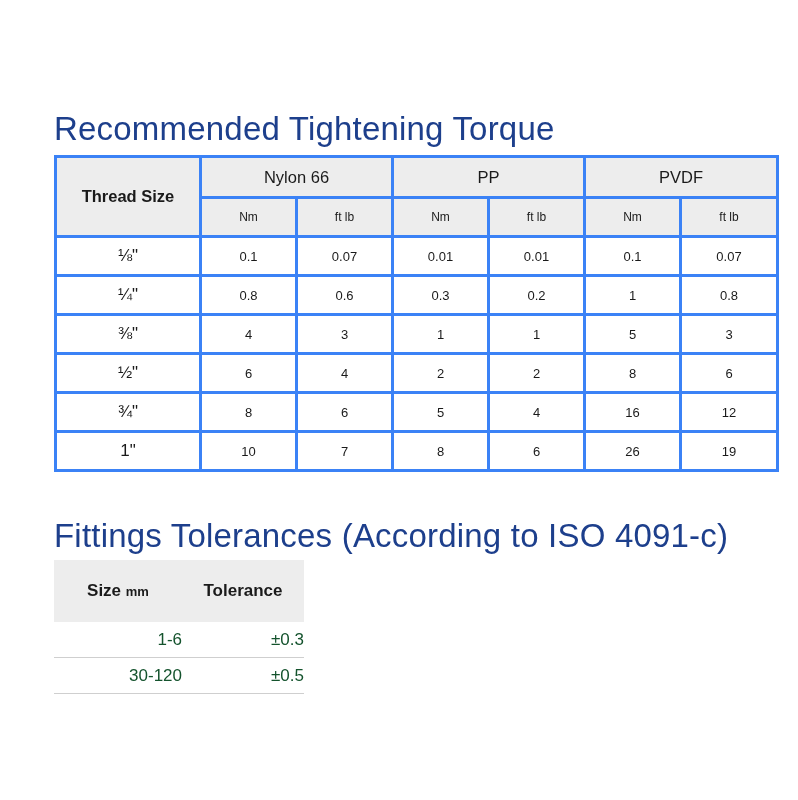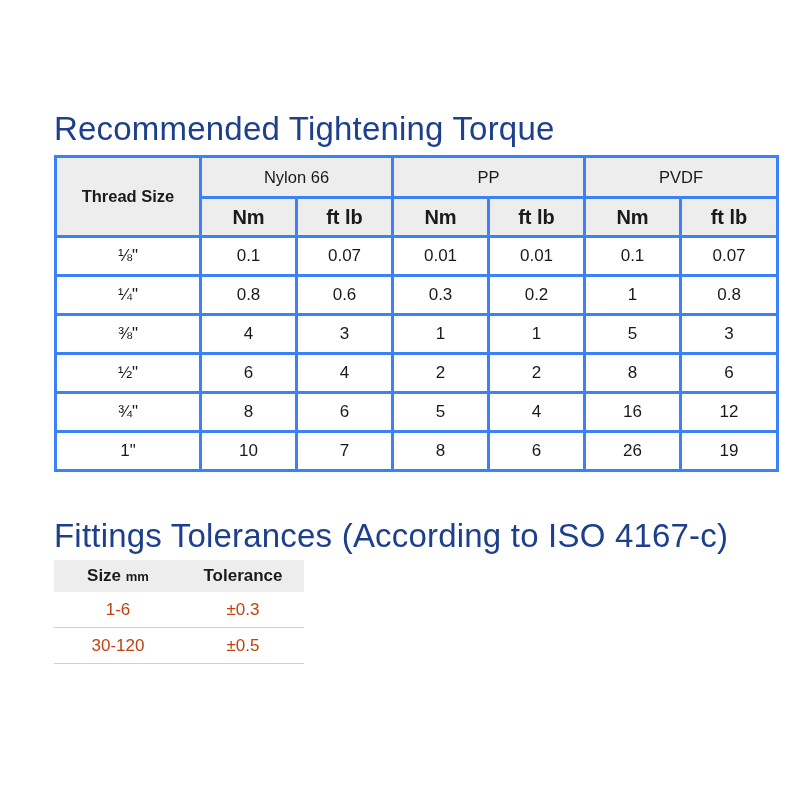--- a/index.html
+++ b/index.html
@@ -63,26 +63,26 @@
   }
   table.torque thead th.group {
     font-weight: 400;
     font-size: 16.5px;
   }
   table.torque thead th.threadsize {
     font-weight: 700;
     font-size: 16.5px;
   }
   table.torque thead th.unit {
-    font-weight: 700;
-    font-size: 20px;
+    font-weight: 400;
+    font-size: 12px;
     height: 36px;
   }
   table.torque tbody td {
-    font-size: 17px;
+    font-size: 13px;
     height: 36px;
     padding: 0;
     background: #ffffff;
   }
   table.torque tbody td.size {
     font-size: 17px;
   }
 
   
   col.c-size { width: 145px; }
@@ -98,34 +98,34 @@
   }
   table.tol {
     border-collapse: collapse;
     width: 250px;
     table-layout: fixed;
   }
   table.tol th {
     background: #ededed;
     font-size: 17px;
     font-weight: 700;
-    height: 32px;
+    height: 50px;
     text-align: center;
     border: none;
     color: #1a1a1a;
-    padding: 0;
+    padding: 6px;
   }
   table.tol td {
     font-size: 17px;
     font-weight: 400;
     height: 35px;
-    text-align: center;
+    text-align: right;
     border: none;
     border-bottom: 1px solid #cfcfcf;
-    color: #c2410c;
+    color: #14532d;
     padding: 0;
     background: #ffffff;
   }
   table.tol col.t-size { width: 128px; }
   table.tol col.t-tol  { width: 122px; }
   .unit-sm {
     font-size: 13px;
     font-weight: 700;
   }
 </style>
@@ -215,21 +215,21 @@
           <td>7</td>
           <td>8</td>
           <td>6</td>
           <td>26</td>
           <td>19</td>
         </tr>
       </tbody>
     </table>
   </div>
 
-  <h1 class="section-heading" id="tolerance-heading">Fittings Tolerances (According to ISO 4167-c)</h1>
+  <h1 class="section-heading" id="tolerance-heading">Fittings Tolerances (According to ISO 4091-c)</h1>
 
   <div class="tol-table-wrap">
     <table class="tol">
       <colgroup>
         <col class="t-size">
         <col class="t-tol">
       </colgroup>
       <thead>
         <tr>
           <th><span>Size</span> <span class="unit-sm">mm</span></th>

